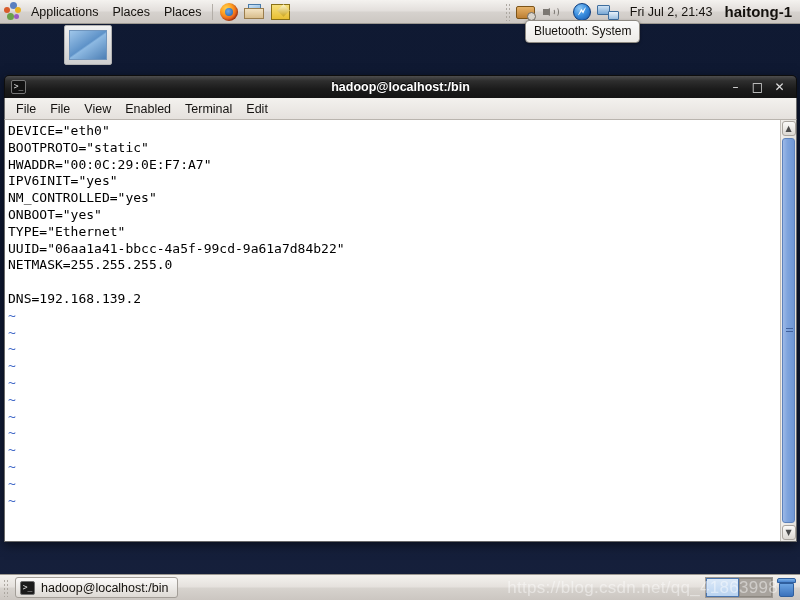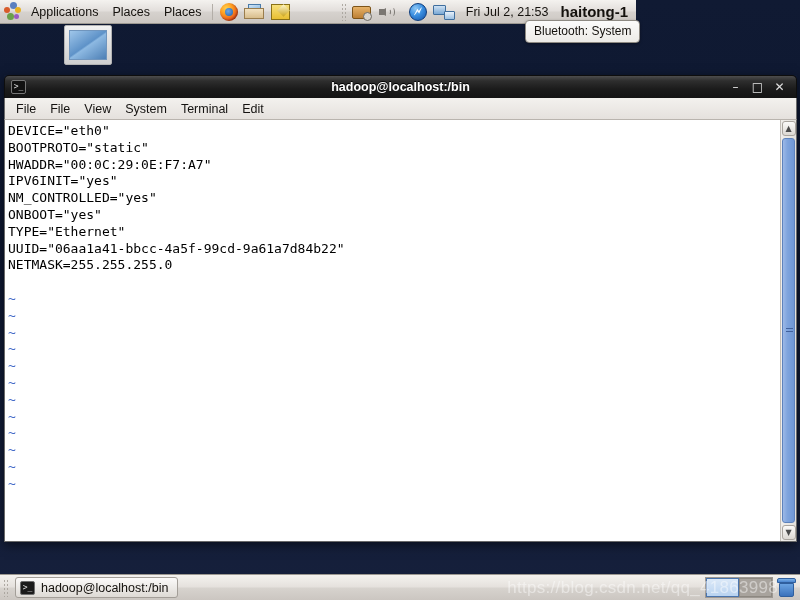--- a/index.html
+++ b/index.html
@@ -9,21 +9,21 @@
     font-family:"Liberation Sans", sans-serif;
   }
   body {
     background:
       linear-gradient(180deg, #101a33 0%, #0d1730 40%, #16203c 100%);
     position:relative;
   }
 
   
   #top-panel {
-    position:absolute; left:0; top:0; width:636px; height:24px;
+    position:absolute; left:0; top:0; width:800px; height:24px;
     background:linear-gradient(180deg,#f4f2ef 0%,#e2dedb 48%,#d6d2ce 52%,#ccc7c2 100%);
     border-bottom:1px solid #9c9891;
     display:flex; align-items:center;
     font-size:12.5px; color:#14110d;
   }
   .menu-item {
     padding:2px 7px; height:22px; line-height:18px;
     display:flex; align-items:center; cursor:default; white-space:nowrap;
   }
   #gnome-foot { width:20px; height:20px; margin:0 1px 0 3px; position:relative; }
@@ -291,21 +291,21 @@
   <div class="tray-ico" style="display:flex;align-items:center;justify-content:center;margin-left:8px;">
     <span class="bt"></span>
   </div>
   <div class="tray-ico" style="display:flex;align-items:center;justify-content:center;width:26px;">
     <span class="netmon">
         <span class="m1"></span>
         <span class="m2"></span>
       </span>
   </div>
 
-  <div id="clock">Fri Jul  2, 21:53</div>
+  <div id="clock">Fri Jul  2, 21:43</div>
   <div id="user-name">haitong-1</div>
 </div>
 
 <div id="bt-tooltip">Bluetooth: System</div>
 
 <div id="desktop-computer-icon">
   <div class="mon">
     <div class="scr"></div>
   </div>
 </div>
@@ -319,37 +319,38 @@
       <div class="win-btn">–</div>
       <div class="win-btn">□</div>
       <div class="win-btn">✕</div>
     </div>
   </div>
 
   <div id="menubar">
     <div class="tmenu">File</div>
     <div class="tmenu">File</div>
     <div class="tmenu">View</div>
-    <div class="tmenu">System</div>
+    <div class="tmenu">Enabled</div>
     <div class="tmenu">Terminal</div>
     <div class="tmenu">Edit</div>
   </div>
 
   <div id="term-body">
     <div id="term-screen">
         <div class="tline">DEVICE="eth0"</div>
         <div class="tline">BOOTPROTO="static"</div>
         <div class="tline">HWADDR="00:0C:29:0E:F7:A7"</div>
         <div class="tline">IPV6INIT="yes"</div>
         <div class="tline">NM_CONTROLLED="yes"</div>
         <div class="tline">ONBOOT="yes"</div>
         <div class="tline">TYPE="Ethernet"</div>
         <div class="tline">UUID="06aa1a41-bbcc-4a5f-99cd-9a61a7d84b22"</div>
         <div class="tline">NETMASK=255.255.255.0</div>
         <div class="tline">&nbsp;</div>
+        <div class="tline">DNS=192.168.139.2</div>
         <div class="tline tilde">~</div>
         <div class="tline tilde">~</div>
         <div class="tline tilde">~</div>
         <div class="tline tilde">~</div>
         <div class="tline tilde">~</div>
         <div class="tline tilde">~</div>
         <div class="tline tilde">~</div>
         <div class="tline tilde">~</div>
         <div class="tline tilde">~</div>
         <div class="tline tilde">~</div>

